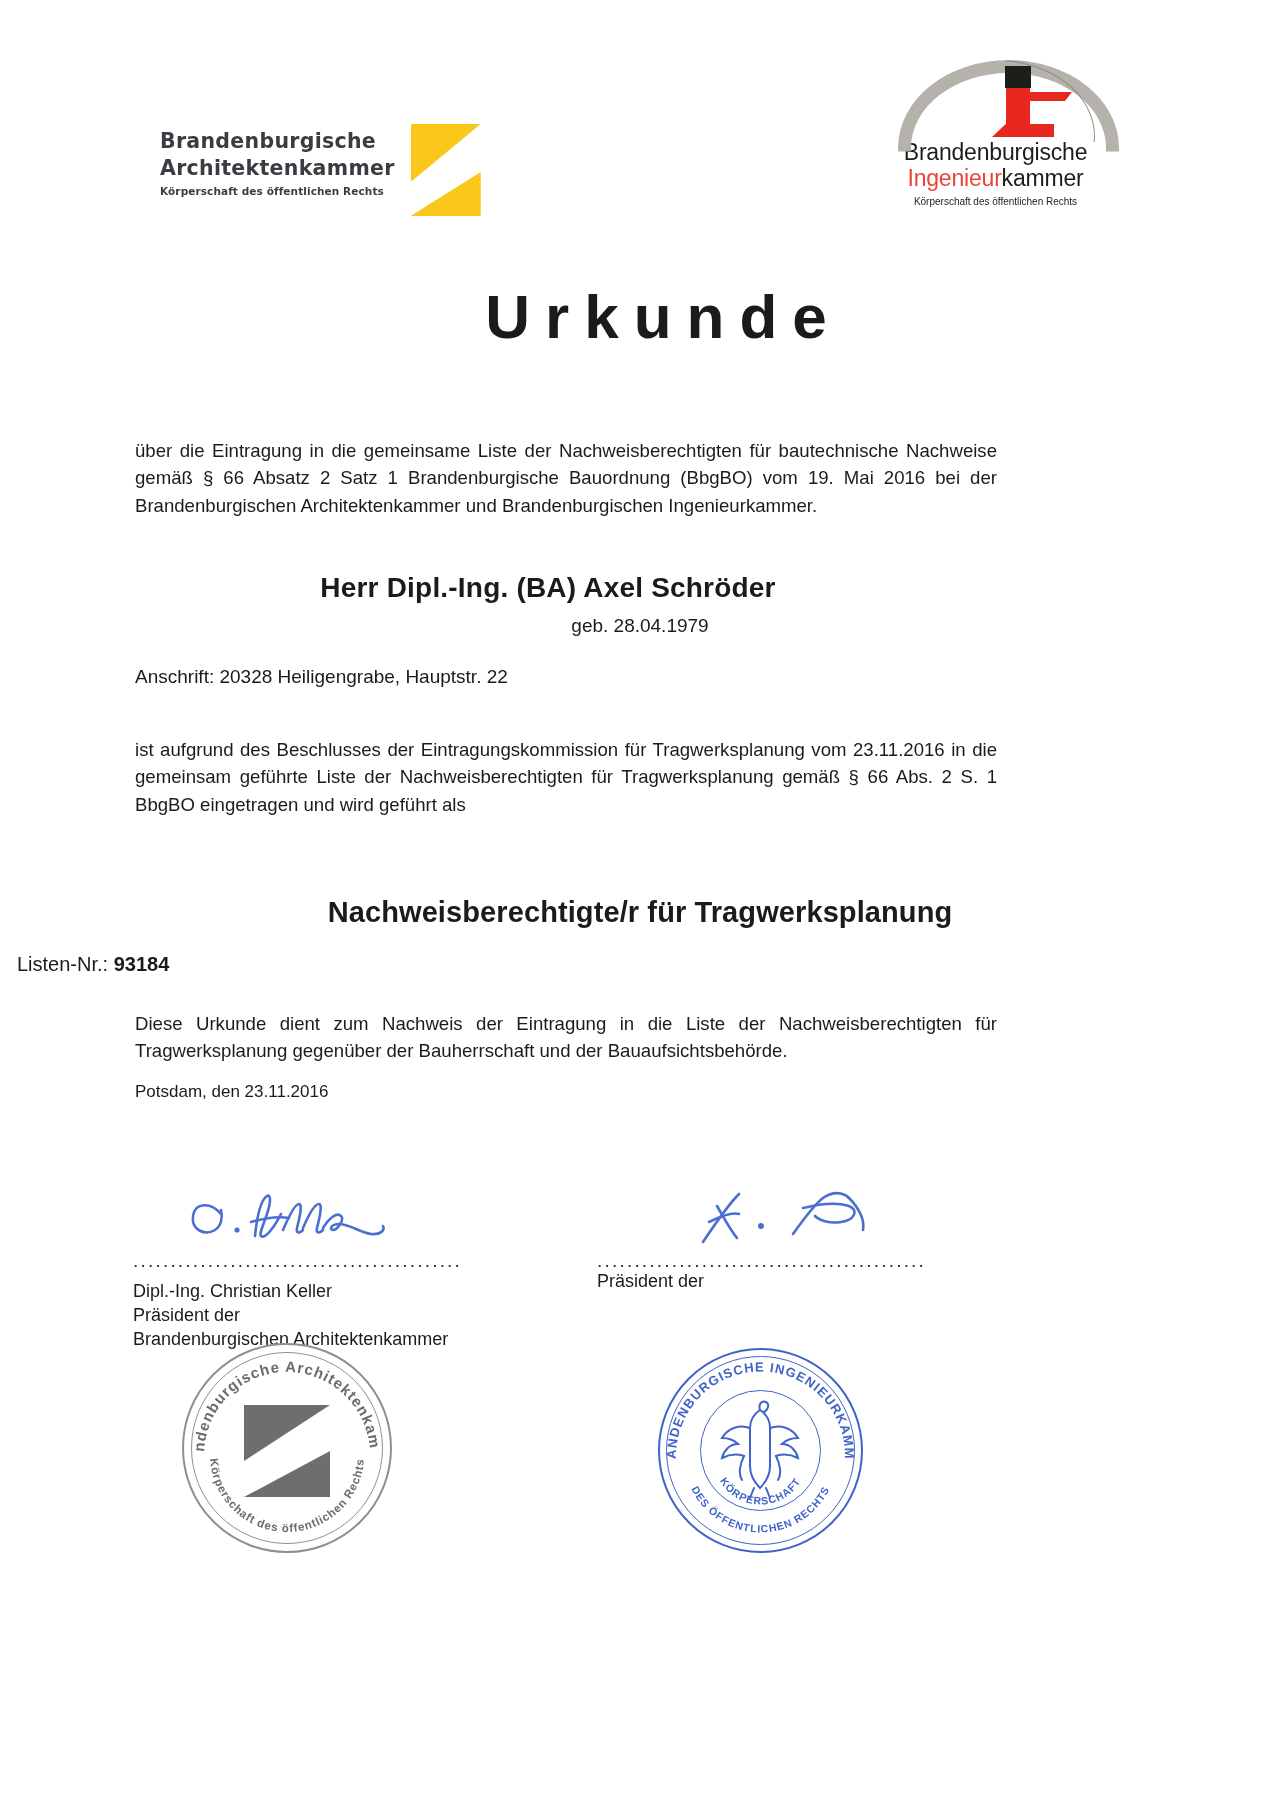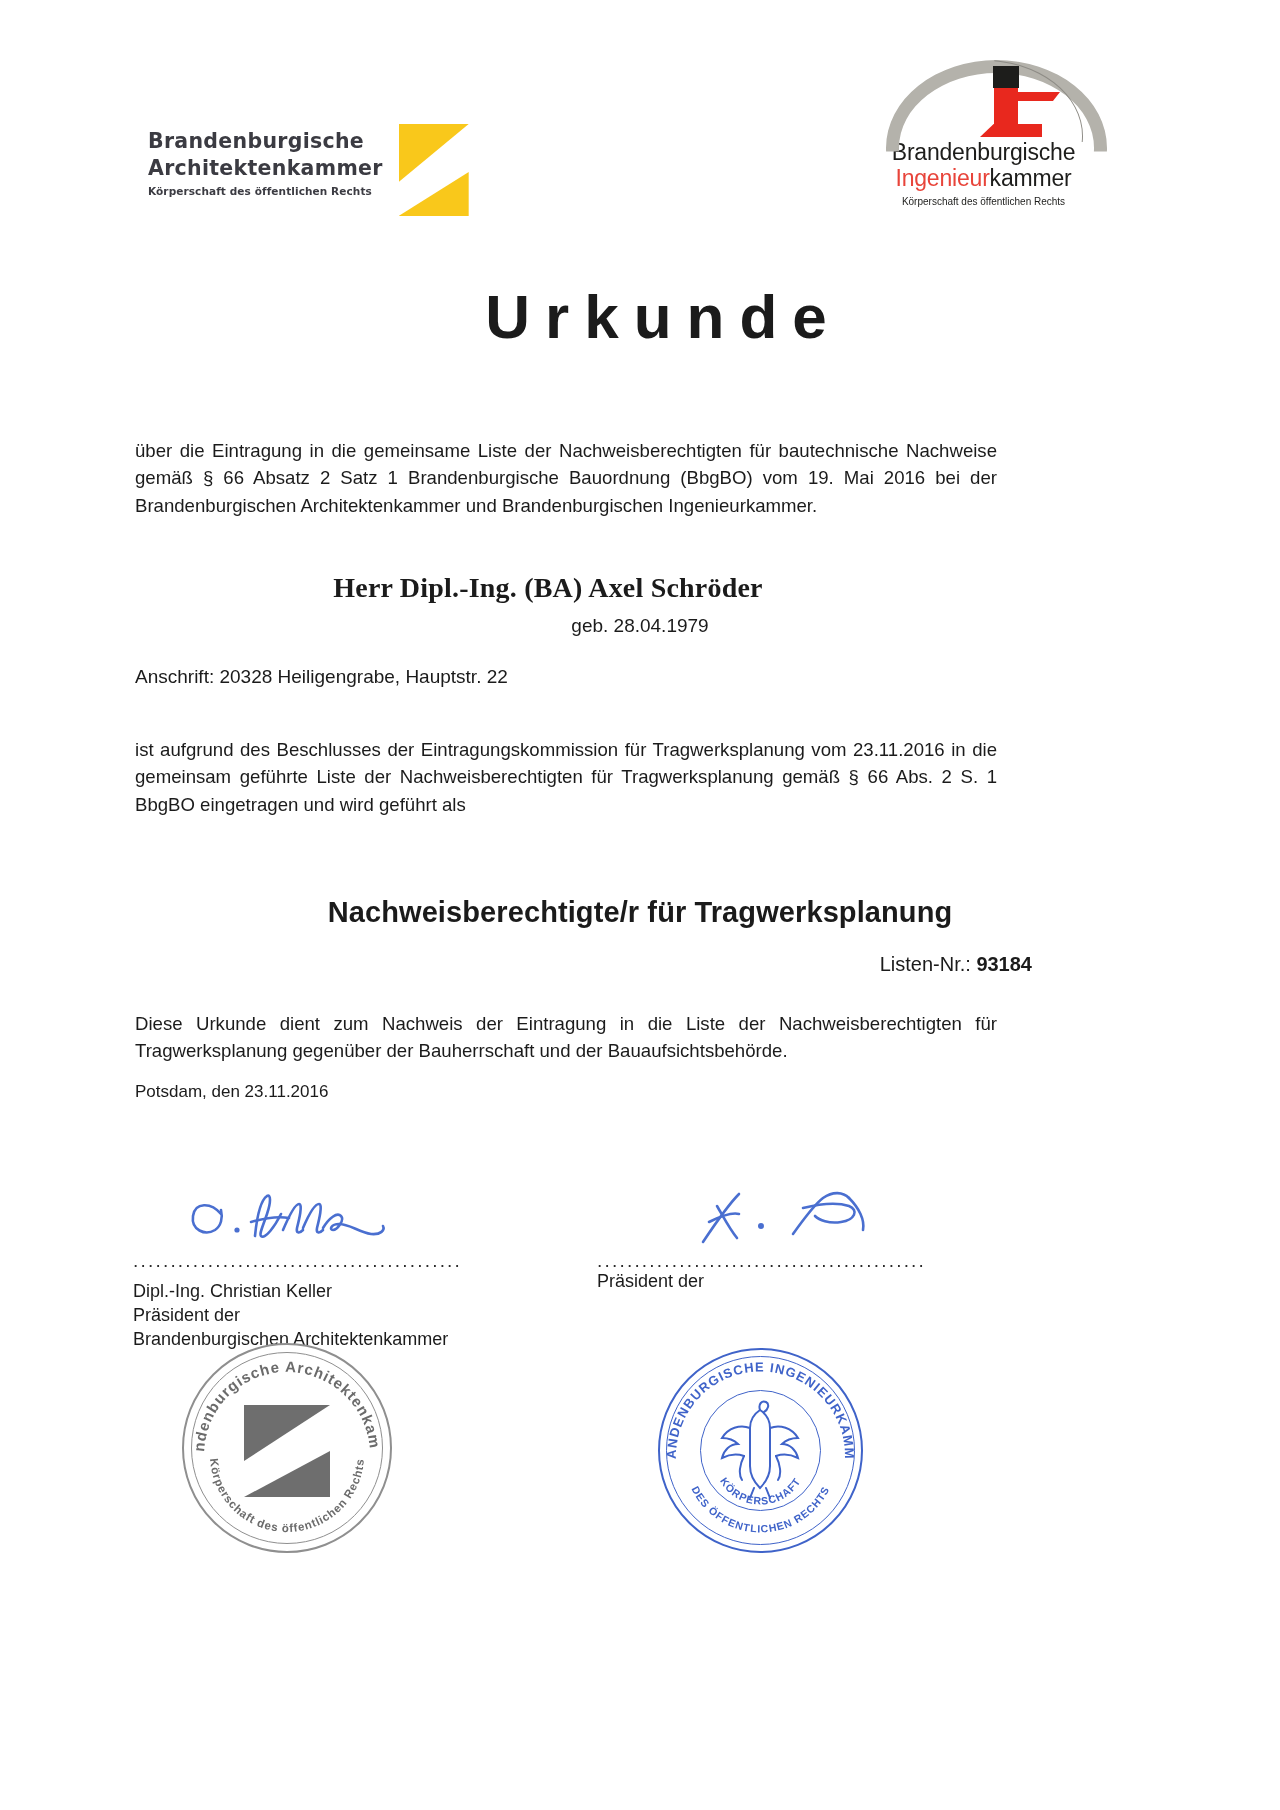--- a/index.html
+++ b/index.html
@@ -13,21 +13,21 @@
     position: relative;
     font-family: "Liberation Sans", sans-serif;
     color: #1a1a1a;
     overflow: hidden;
   }
 
   
   .logo-row {
     position: absolute;
     top: 0;
-    left: 0;
+    left: 12px;
     width: 1179px;
     height: 250px;
   }
 
   
   .ak-logo {
     position: absolute;
     left: 148px;
     top: 122px;
     display: flex;
@@ -209,21 +209,20 @@
   .name {
     position: absolute;
     top: 572px;
     left: 0;
     width: 1096px;
     text-align: center;
     font-weight: bold;
     font-size: 28px;
     color: #1b1b1b;
     letter-spacing: 0.2px;
-    font-family: Liberation Serif, serif;
   }
   .birth {
     position: absolute;
     top: 615px;
     left: 0;
     width: 1280px;
     text-align: center;
     font-size: 19px;
     color: #1b1b1b;
   }
@@ -242,23 +241,23 @@
     width: 1280px;
     text-align: center;
     font-weight: bold;
     font-size: 29px;
     color: #1b1b1b;
     letter-spacing: 0.1px;
   }
   .listnr {
     position: absolute;
     top: 953px;
-    left: 0;
+    left: 17px;
     width: 1032px;
-    text-align: right;
+    text-align: left;
     font-size: 20px;
     color: #1b1b1b;
   }
   .listnr b { font-weight: bold; }
 
   .place-date {
     position: absolute;
     top: 1082px;
     left: 135px;
     font-size: 17px;

